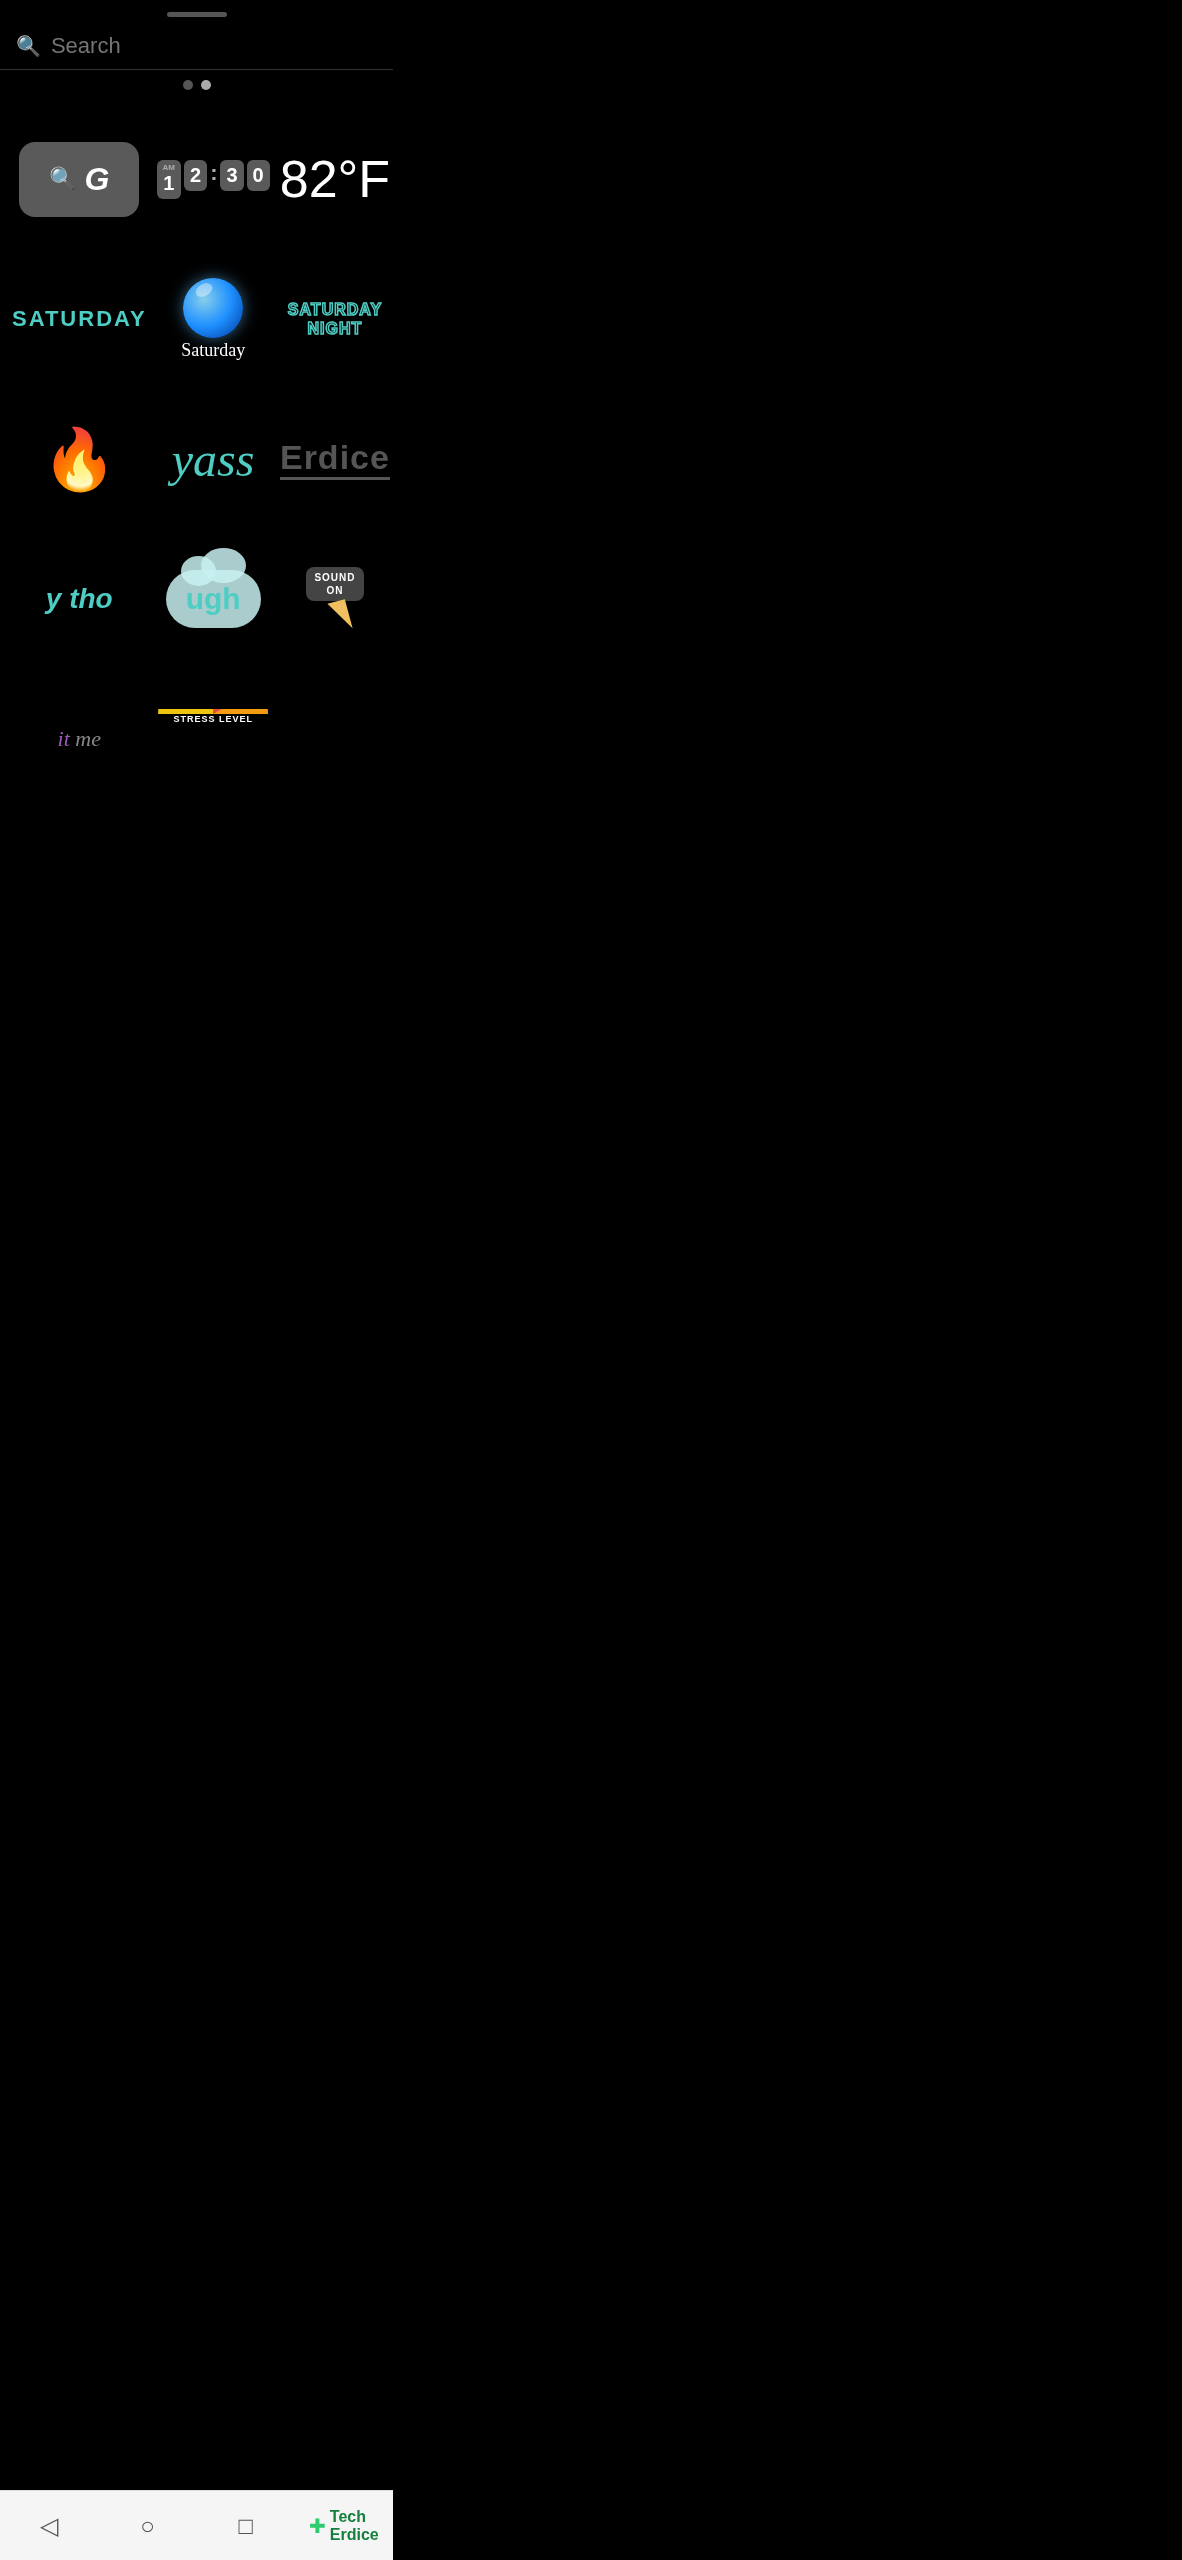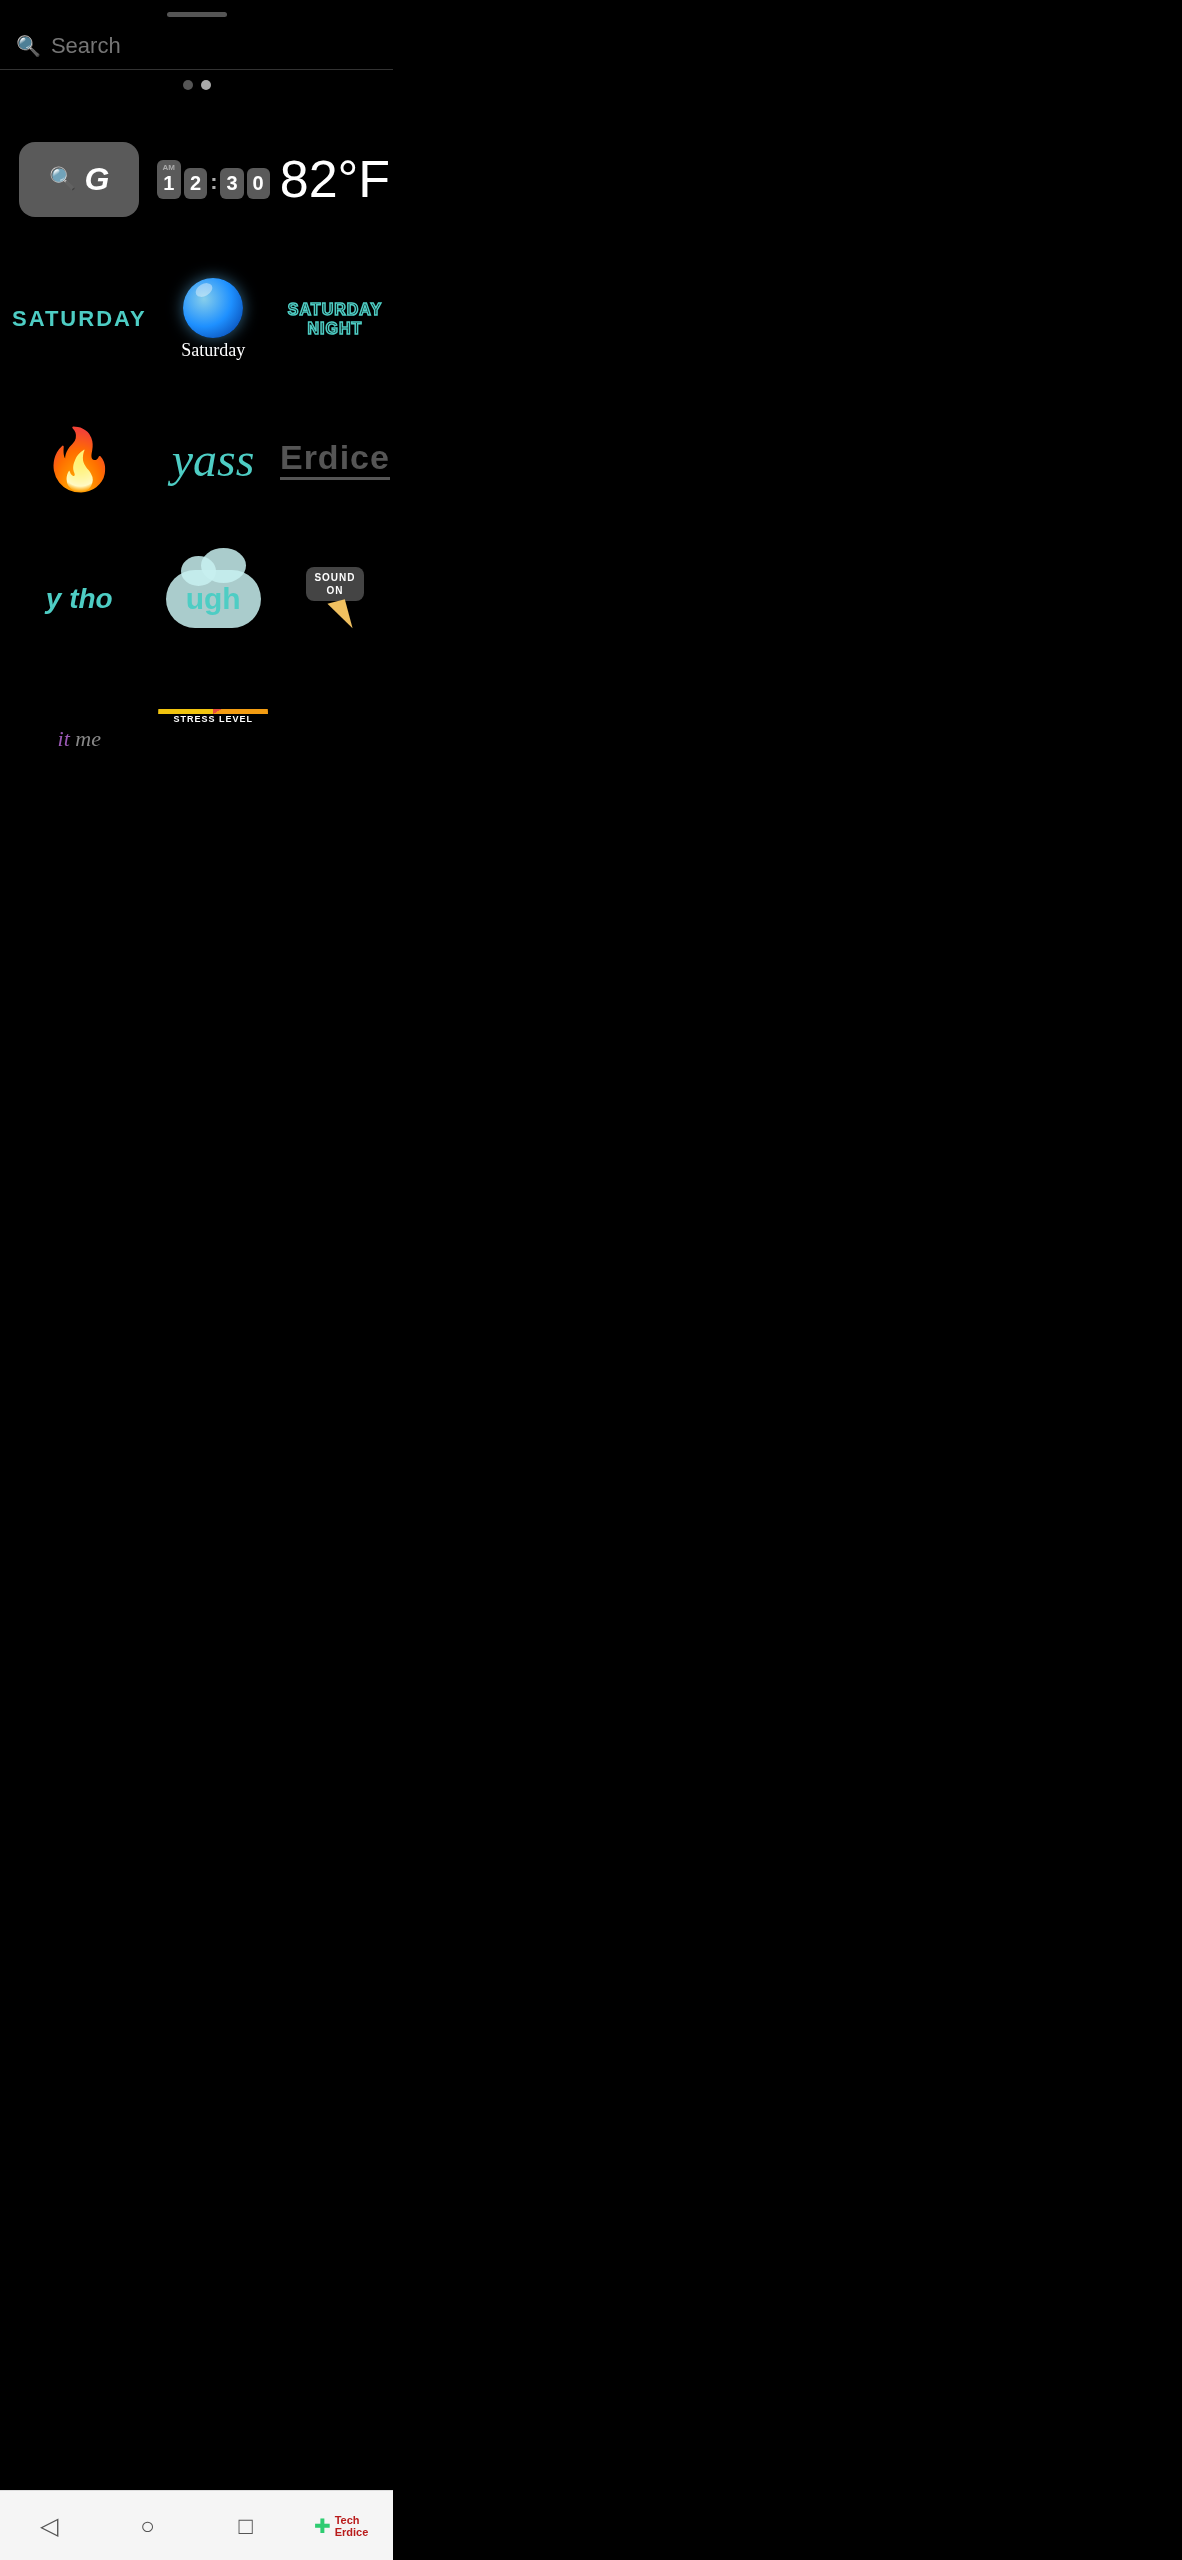--- a/index.html
+++ b/index.html
@@ -112,21 +112,21 @@
 
     .sticker-search-g .letter {
       font-size: 32px;
       font-weight: bold;
       color: #fff;
       font-style: italic;
     }
 
     .sticker-clock {
       display: flex;
-      align-items: flex-end;
+      align-items: flex-start;
       gap: 3px;
     }
 
     .clock-segment {
       background: #5a5a5a;
       border-radius: 6px;
       color: #fff;
       font-size: 20px;
       font-weight: bold;
       padding: 4px 6px;
@@ -382,23 +382,23 @@
       align-items: center;
       gap: 4px;
     }
 
     .logo-cross {
       font-size: 20px;
       color: #2ecc71;
     }
 
     .logo-text {
-      font-size: 11px;
+      font-size: 16px;
       font-weight: bold;
-      color: #b91c1c;
+      color: #15803d;
     }
 
     .bottom-spacer {
       height: 80px;
     }
 
     .sticker-sound-wrap {
       display: flex;
       flex-direction: column;
       align-items: center;

